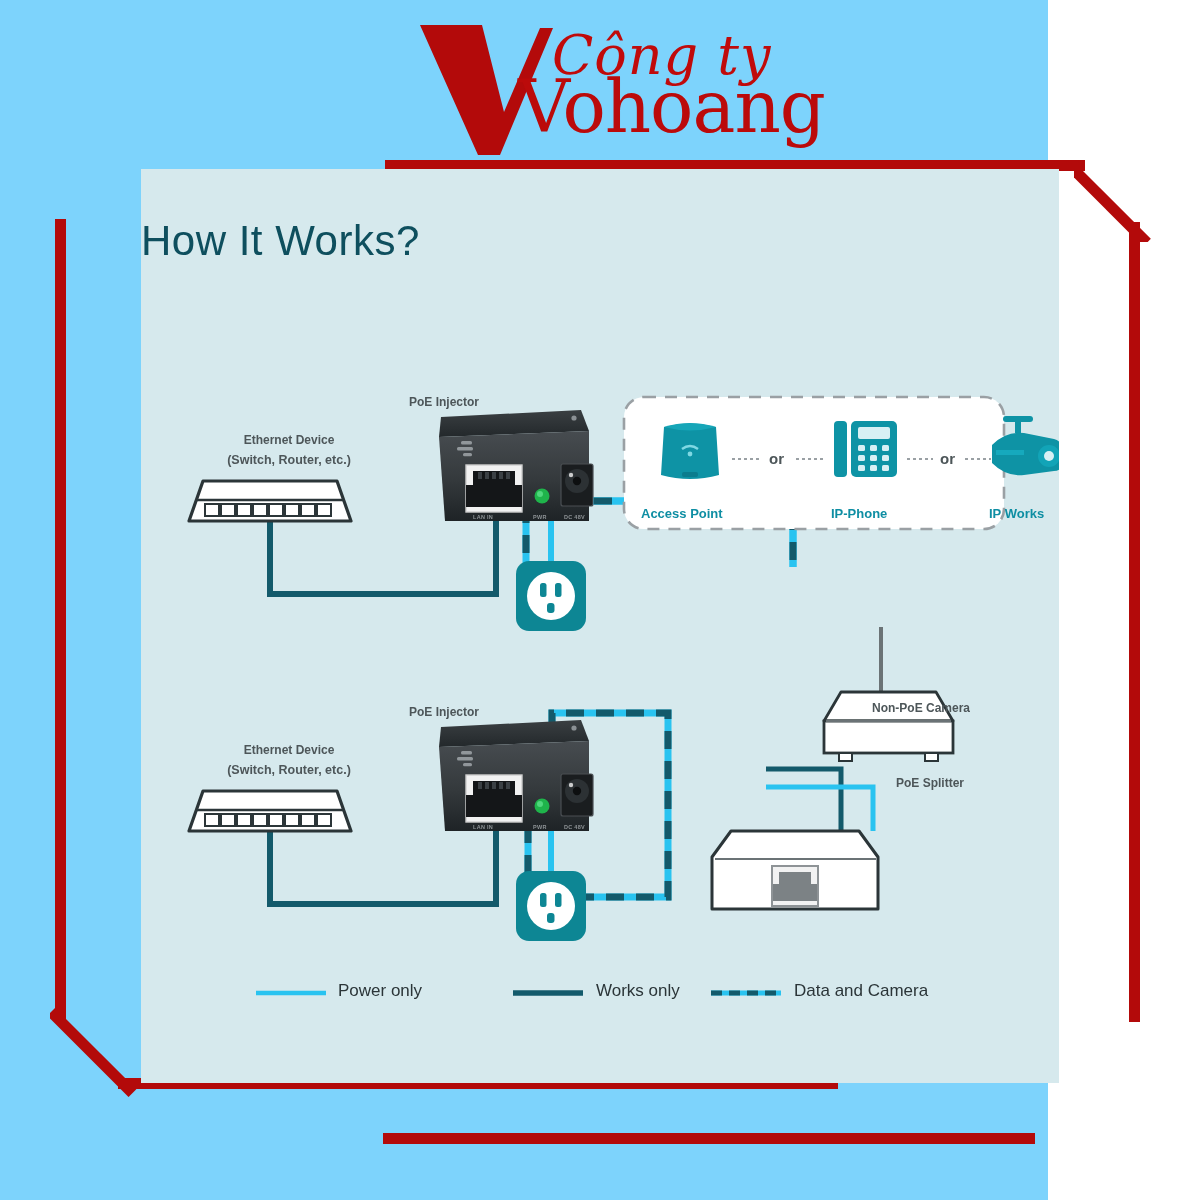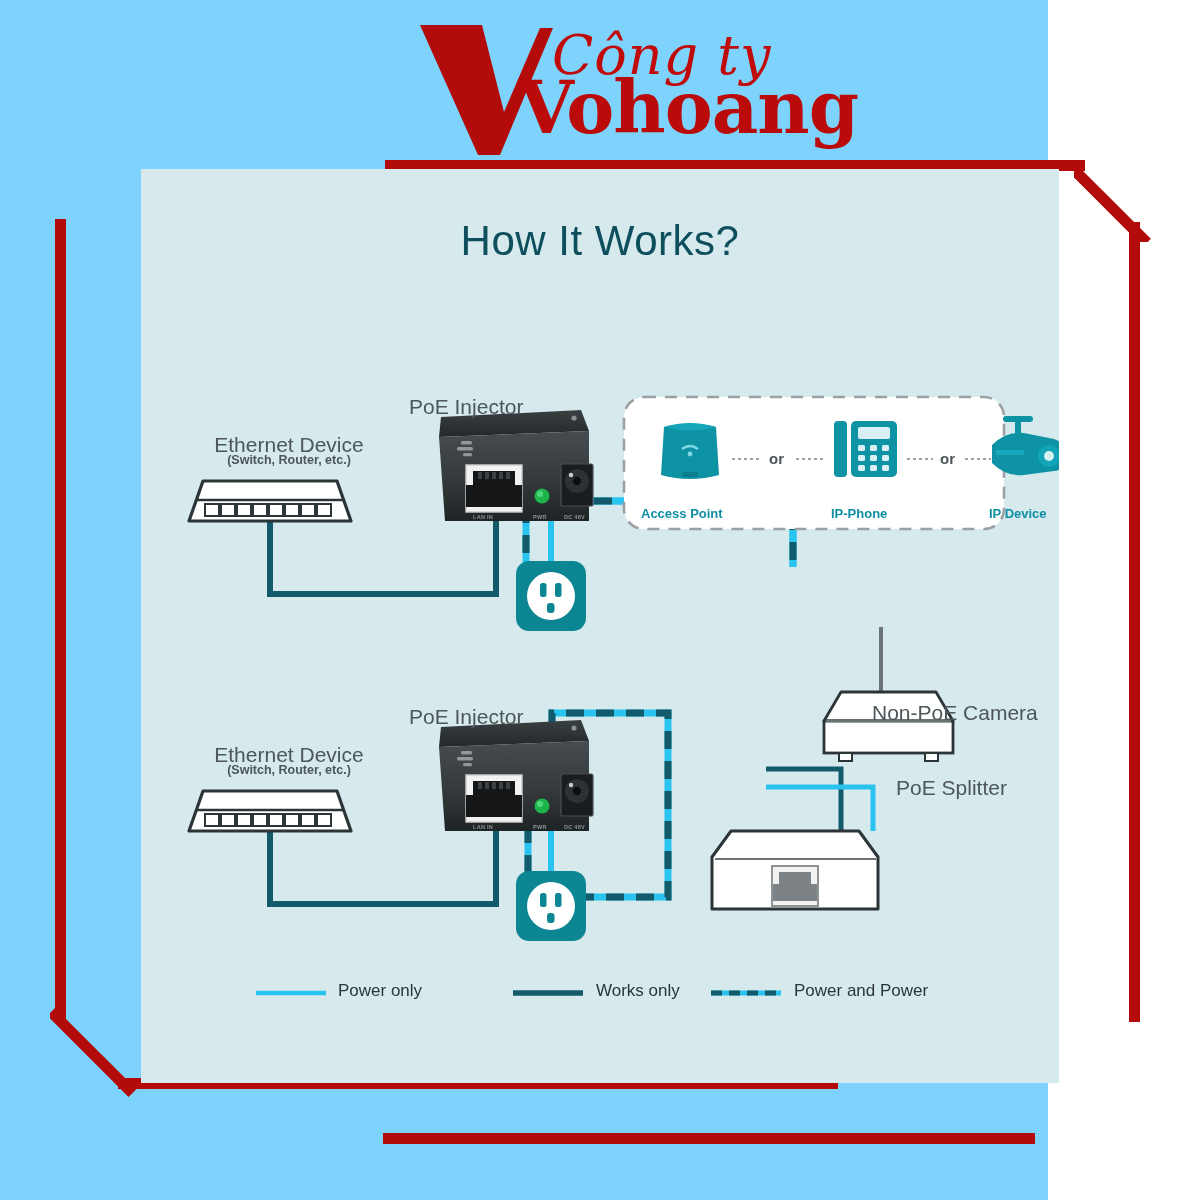--- a/index.html
+++ b/index.html
@@ -18,21 +18,21 @@
   #logo-cong {
     position:absolute; left:152px; top:14px;
     font-family:"DejaVu Serif", serif;
     font-style:italic; font-weight:400;
     font-size:54px; color:#c00a0a; letter-spacing:1px;
     white-space:nowrap;
   }
   #logo-vohoang {
     position:absolute; left:118px; top:55px;
     font-family:"DejaVu Serif", serif;
-    font-weight:bold; font-size:72px; color:#bb0a0a;
+    font-weight:normal; font-size:72px; color:#bb0a0a;
     letter-spacing:-1px; white-space:nowrap;
   }
 
   
   .redbar { position:absolute; background:#b30a0a; }
   #red-top        { left:385px; top:160px;  width:700px; height:11px; }
   #red-right      { left:1129px; top:222px; width:11px;  height:800px; }
   #red-corner-tr  { position:absolute; left:1074px; top:152px; width:90px; height:90px; overflow:hidden; }
   #red-corner-tr::after {
     content:""; position:absolute; left:-8px; top:2px;
@@ -50,32 +50,31 @@
   #red-lower-bar  { left:383px; top:1133px; width:652px; height:11px; }
 
   
   #panel {
     position:absolute; left:141px; top:169px;
     width:918px; height:914px;
     background:#d6e9ed;
   }
   #title {
     position:absolute; left:0; top:48px; width:100%;
-    text-align:center;
     font-size:42px; color:#0e4f5e; font-weight:400;
     letter-spacing:0.5px;
   }
 
   
   #diagram { position:absolute; left:0; top:0; width:918px; height:914px; }
 
   
   .lbl {
-    position:absolute; color:#4d5659; font-size:21px;
-    font-weight:normal; white-space:nowrap;
+    position:absolute; color:#4d5659; font-size:12px;
+    font-weight:bold; white-space:nowrap;
   }
   .lbl.sub { font-weight:bold; font-size:12.5px; }
   .teal-lbl {
     position:absolute; color:#0e8ea3; font-size:13px;
     font-weight:bold; white-space:nowrap;margin-top:19px;
   }
   .or-lbl {
     position:absolute; color:#4d5659; font-size:15px;
     font-weight:bold;
   }
@@ -341,33 +340,33 @@
     <div class="lbl" style="left:68px; top:264px; width:160px; text-align:center;">Ethernet Device</div>
     <div class="lbl sub" style="left:68px; top:284px; width:160px; text-align:center;">(Switch, Router, etc.)</div>
     <div class="lbl" style="left:268px; top:226px;">PoE Injector</div>
 
     <div class="dev-lbl-small" style="left:332px; top:345px;">LAN IN</div>
     <div class="dev-lbl-small" style="left:392px; top:345px;">PWR</div>
     <div class="dev-lbl-small" style="left:423px; top:345px;">DC 48V</div>
 
     <div class="teal-lbl" style="left:500px; top:318px;">Access Point</div>
     <div class="teal-lbl" style="left:690px; top:318px;">IP-Phone</div>
-    <div class="teal-lbl" style="left:848px; top:318px;">IP Device</div>
+    <div class="teal-lbl" style="left:848px; top:318px;">IP Works</div>
     <div class="or-lbl" style="left:628px; top:281px;">or</div>
     <div class="or-lbl" style="left:799px; top:281px;">or</div>
 
     <div class="lbl" style="left:68px; top:574px; width:160px; text-align:center;">Ethernet Device</div>
     <div class="lbl sub" style="left:68px; top:594px; width:160px; text-align:center;">(Switch, Router, etc.)</div>
     <div class="lbl" style="left:268px; top:536px;">PoE Injector</div>
 
     <div class="dev-lbl-small" style="left:332px; top:655px;">LAN IN</div>
     <div class="dev-lbl-small" style="left:392px; top:655px;">PWR</div>
     <div class="dev-lbl-small" style="left:423px; top:655px;">DC 48V</div>
 
     <div class="lbl" style="left:731px; top:532px;">Non-PoE Camera</div>
     <div class="lbl" style="left:755px; top:607px;">PoE Splitter</div>
 
     <div class="legend-lbl" style="left:197px; top:812px;">Power only</div>
     <div class="legend-lbl" style="left:455px; top:812px;">Works only</div>
-    <div class="legend-lbl" style="left:653px; top:812px;">Power and Power</div>
+    <div class="legend-lbl" style="left:653px; top:812px;">Data and Camera</div>
 
   </div>
 </div>
 
 </body></html>

